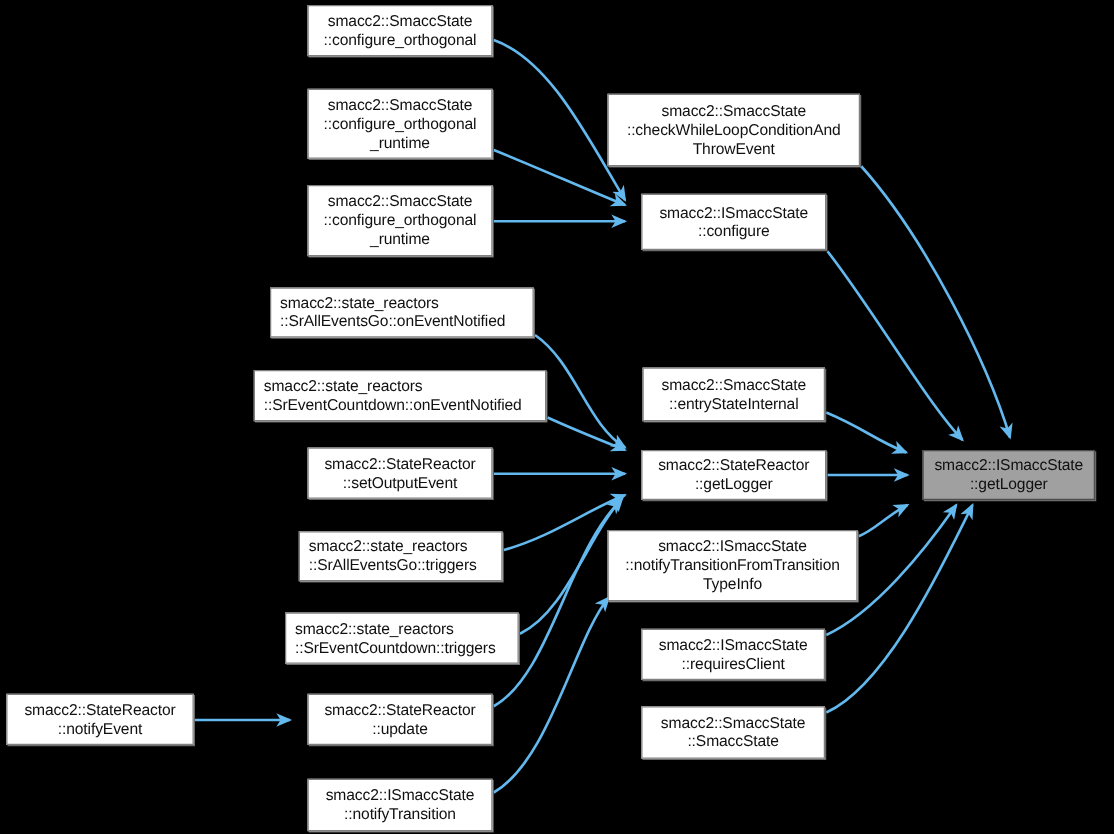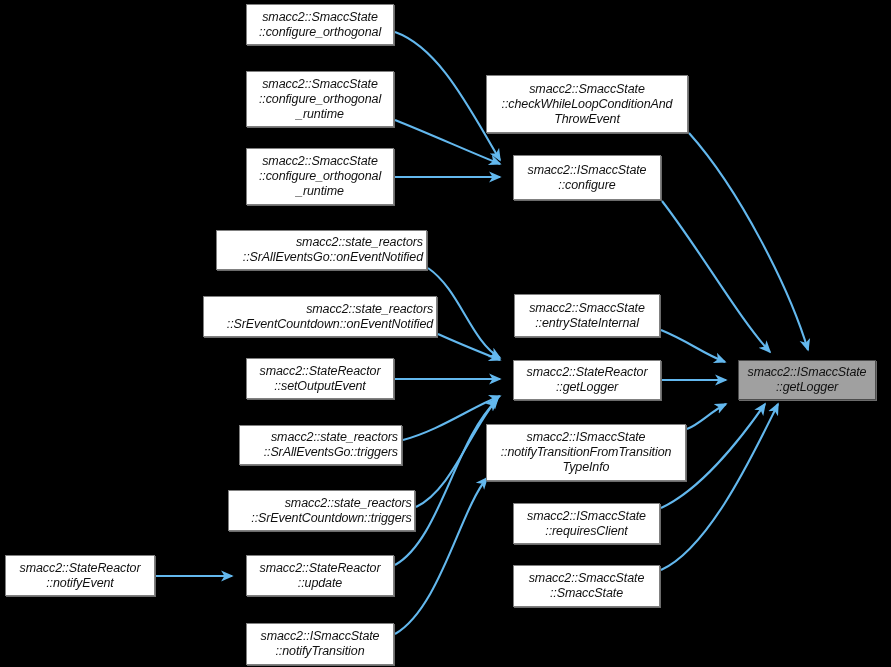--- a/index.html
+++ b/index.html
@@ -41,25 +41,24 @@
   }
   .node.highlight {
     background: #a0a0a0;
     border: 1px solid #4d4d4d;
   }
   .node .label {
     display: block;
     width: 100%;
     padding: 0 3px;
     white-space: pre-line;
-    font-style: italic;
   }
   .node.left-align .label {
-    text-align: right;
-    padding-left: 23px;
+    text-align: left;
+    padding-left: 7px;
   }
 </style>
 </head>
 <body>
 
 <div id="diagram-root">
   <svg id="edges" viewBox="0 0 891 667" xmlns="http://www.w3.org/2000/svg">
     <defs>
       <marker id="arrowhead" markerWidth="7" markerHeight="7" refX="5.2" refY="3" orient="auto" markerUnits="strokeWidth">
         <path d="M0,0.4 L6,3 L0,5.6 L1.6,3 Z" fill="#63b8ee"></path>

